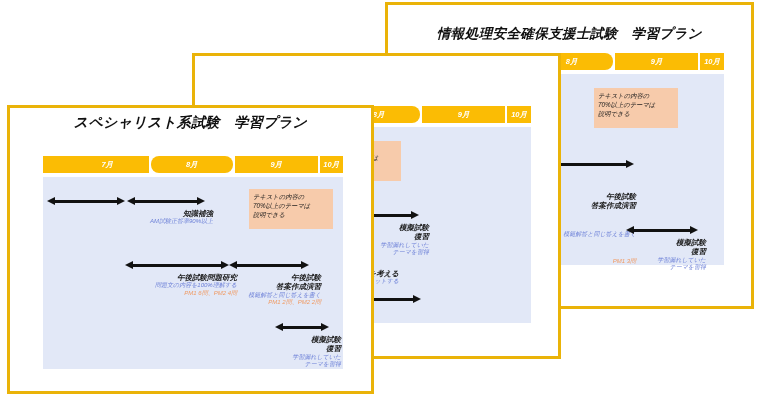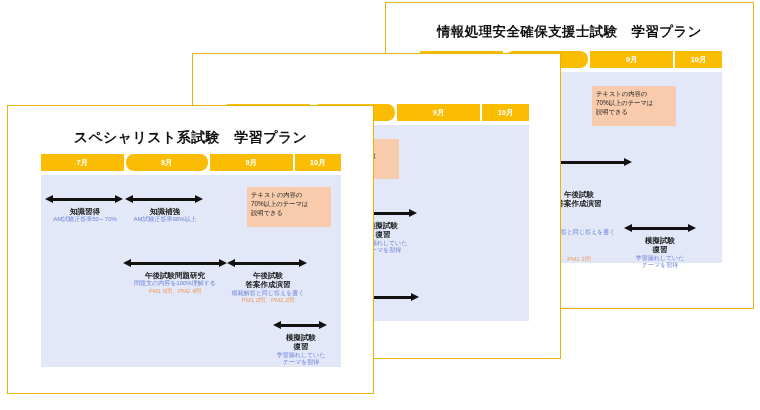--- a/index.html
+++ b/index.html
@@ -1,58 +1,58 @@
 <!DOCTYPE html>
 <html><head>
 <meta charset="utf-8">
 <style>
   html,body{margin:0;padding:0;background:#ffffff;}
   body{width:760px;height:410px;position:relative;overflow:hidden;
        font-family:"Liberation Sans","DejaVu Sans",sans-serif;}
 
-  .slide{position:absolute;background:#ffffff;border:1px solid #eab308;
-         box-sizing:border-box;overflow:hidden;}
+  .slide{position:absolute;background:#ffffff;border:3px solid #eab308;
+         box-sizing:border-box;overflow:hidden;font-style:italic;}
 
   
   .slide-back{left:385px;top:2px;width:369px;height:307px;z-index:1;}
   .slide-mid {left:192px;top:53px;width:369px;height:306px;z-index:2;}
   .slide-front{left:7px;top:105px;width:367px;height:289px;z-index:3;}
 
   .slide-title{position:absolute;left:0;right:0;text-align:center;
       font-weight:bold;color:#111111;white-space:nowrap;}
   .slide-back .slide-title{top:20px;font-size:13.5px;letter-spacing:.4px;}
   .slide-mid  .slide-title{top:22px;font-size:13.5px;letter-spacing:.4px;}
-  .slide-front .slide-title{top:23px;font-size:14px;letter-spacing:.4px;}
+  .slide-front .slide-title{top:6px;font-size:14px;letter-spacing:.4px;}
 
   
   .chart{position:absolute;}
   .slide-back .chart{left:34px;top:48px;width:302px;height:212px;}
   .slide-mid  .chart{left:34px;top:50px;width:302px;height:217px;}
   .slide-front .chart{left:33px;top:48px;width:300px;height:213px;}
 
   .months{position:absolute;left:0;top:0;width:100%;height:17px;display:flex;gap:2px;}
   .month{background:#FBBC04;color:#ffffff;font-size:7.5px;font-weight:bold;
          display:flex;align-items:center;justify-content:center;}
-  .m-jul{flex:0 0 27.5%;}
+  .m-jul{flex:0 0 27.5%;padding-left:23px;}
   .m-aug{flex:0 0 27.5%;border-radius:8px;}
   .m-sep{flex:0 0 27.5%;}
   .m-oct{flex:1 1 auto;}
 
   .plot{position:absolute;left:0;top:21px;right:0;bottom:0;background:#e2e8f7;}
 
   
   .arrow{position:absolute;height:9px;}
   .arrow .bar{position:absolute;left:7px;right:7px;top:3.2px;height:2.6px;background:#111;}
   .arrow .head{position:absolute;top:0;width:0;height:0;
      border-top:4.5px solid transparent;border-bottom:4.5px solid transparent;}
   .arrow .head.l{left:0;border-right:8px solid #111;}
   .arrow .head.r{right:0;border-left:8px solid #111;}
   .arrow.only-r .bar{left:0;}
 
-  .lbl{position:absolute;text-align:center;line-height:1.25;}
+  .lbl{position:absolute;text-align:right;line-height:1.25;}
   .lbl .t1{font-size:7.5px;color:#1c1c1c;font-weight:bold;white-space:nowrap;}
   .lbl .t2{font-size:6px;color:#6b7fd7;white-space:nowrap;}
   .lbl .t3{font-size:6px;color:#f09a63;white-space:nowrap;}
 
   .callout{position:absolute;background:#f7cbab;color:#1c1c1c;font-size:6.3px;
      line-height:1.45;padding:3px 4px;box-sizing:border-box;text-align:left;}
 
   .chip{position:absolute;background:#f7cbab;color:#4a5fc1;font-size:5.6px;
      line-height:1.3;text-align:center;padding:2px 1px;box-sizing:border-box;}
 </style>
@@ -196,24 +196,20 @@
       <div class="month m-oct">10月</div>
     </div>
 
     <div class="plot">
 
       <div class="arrow" style="left:4px;top:20px;width:78px;">
         <div class="bar"></div>
           <div class="head l"></div>
           <div class="head r"></div>
       </div>
-      <div class="lbl" style="left:-2px;top:32px;width:92px;">
-        <div class="t1">知識習得</div>
-        <div class="t2">AM試験正答率50～70%</div>
-      </div>
 
       <div class="arrow" style="left:84px;top:20px;width:78px;">
         <div class="bar"></div>
           <div class="head l"></div>
           <div class="head r"></div>
       </div>
       <div class="lbl" style="left:78px;top:32px;width:92px;">
         <div class="t1">知識補強</div>
         <div class="t2">AM試験正答率90%以上</div>
       </div>

